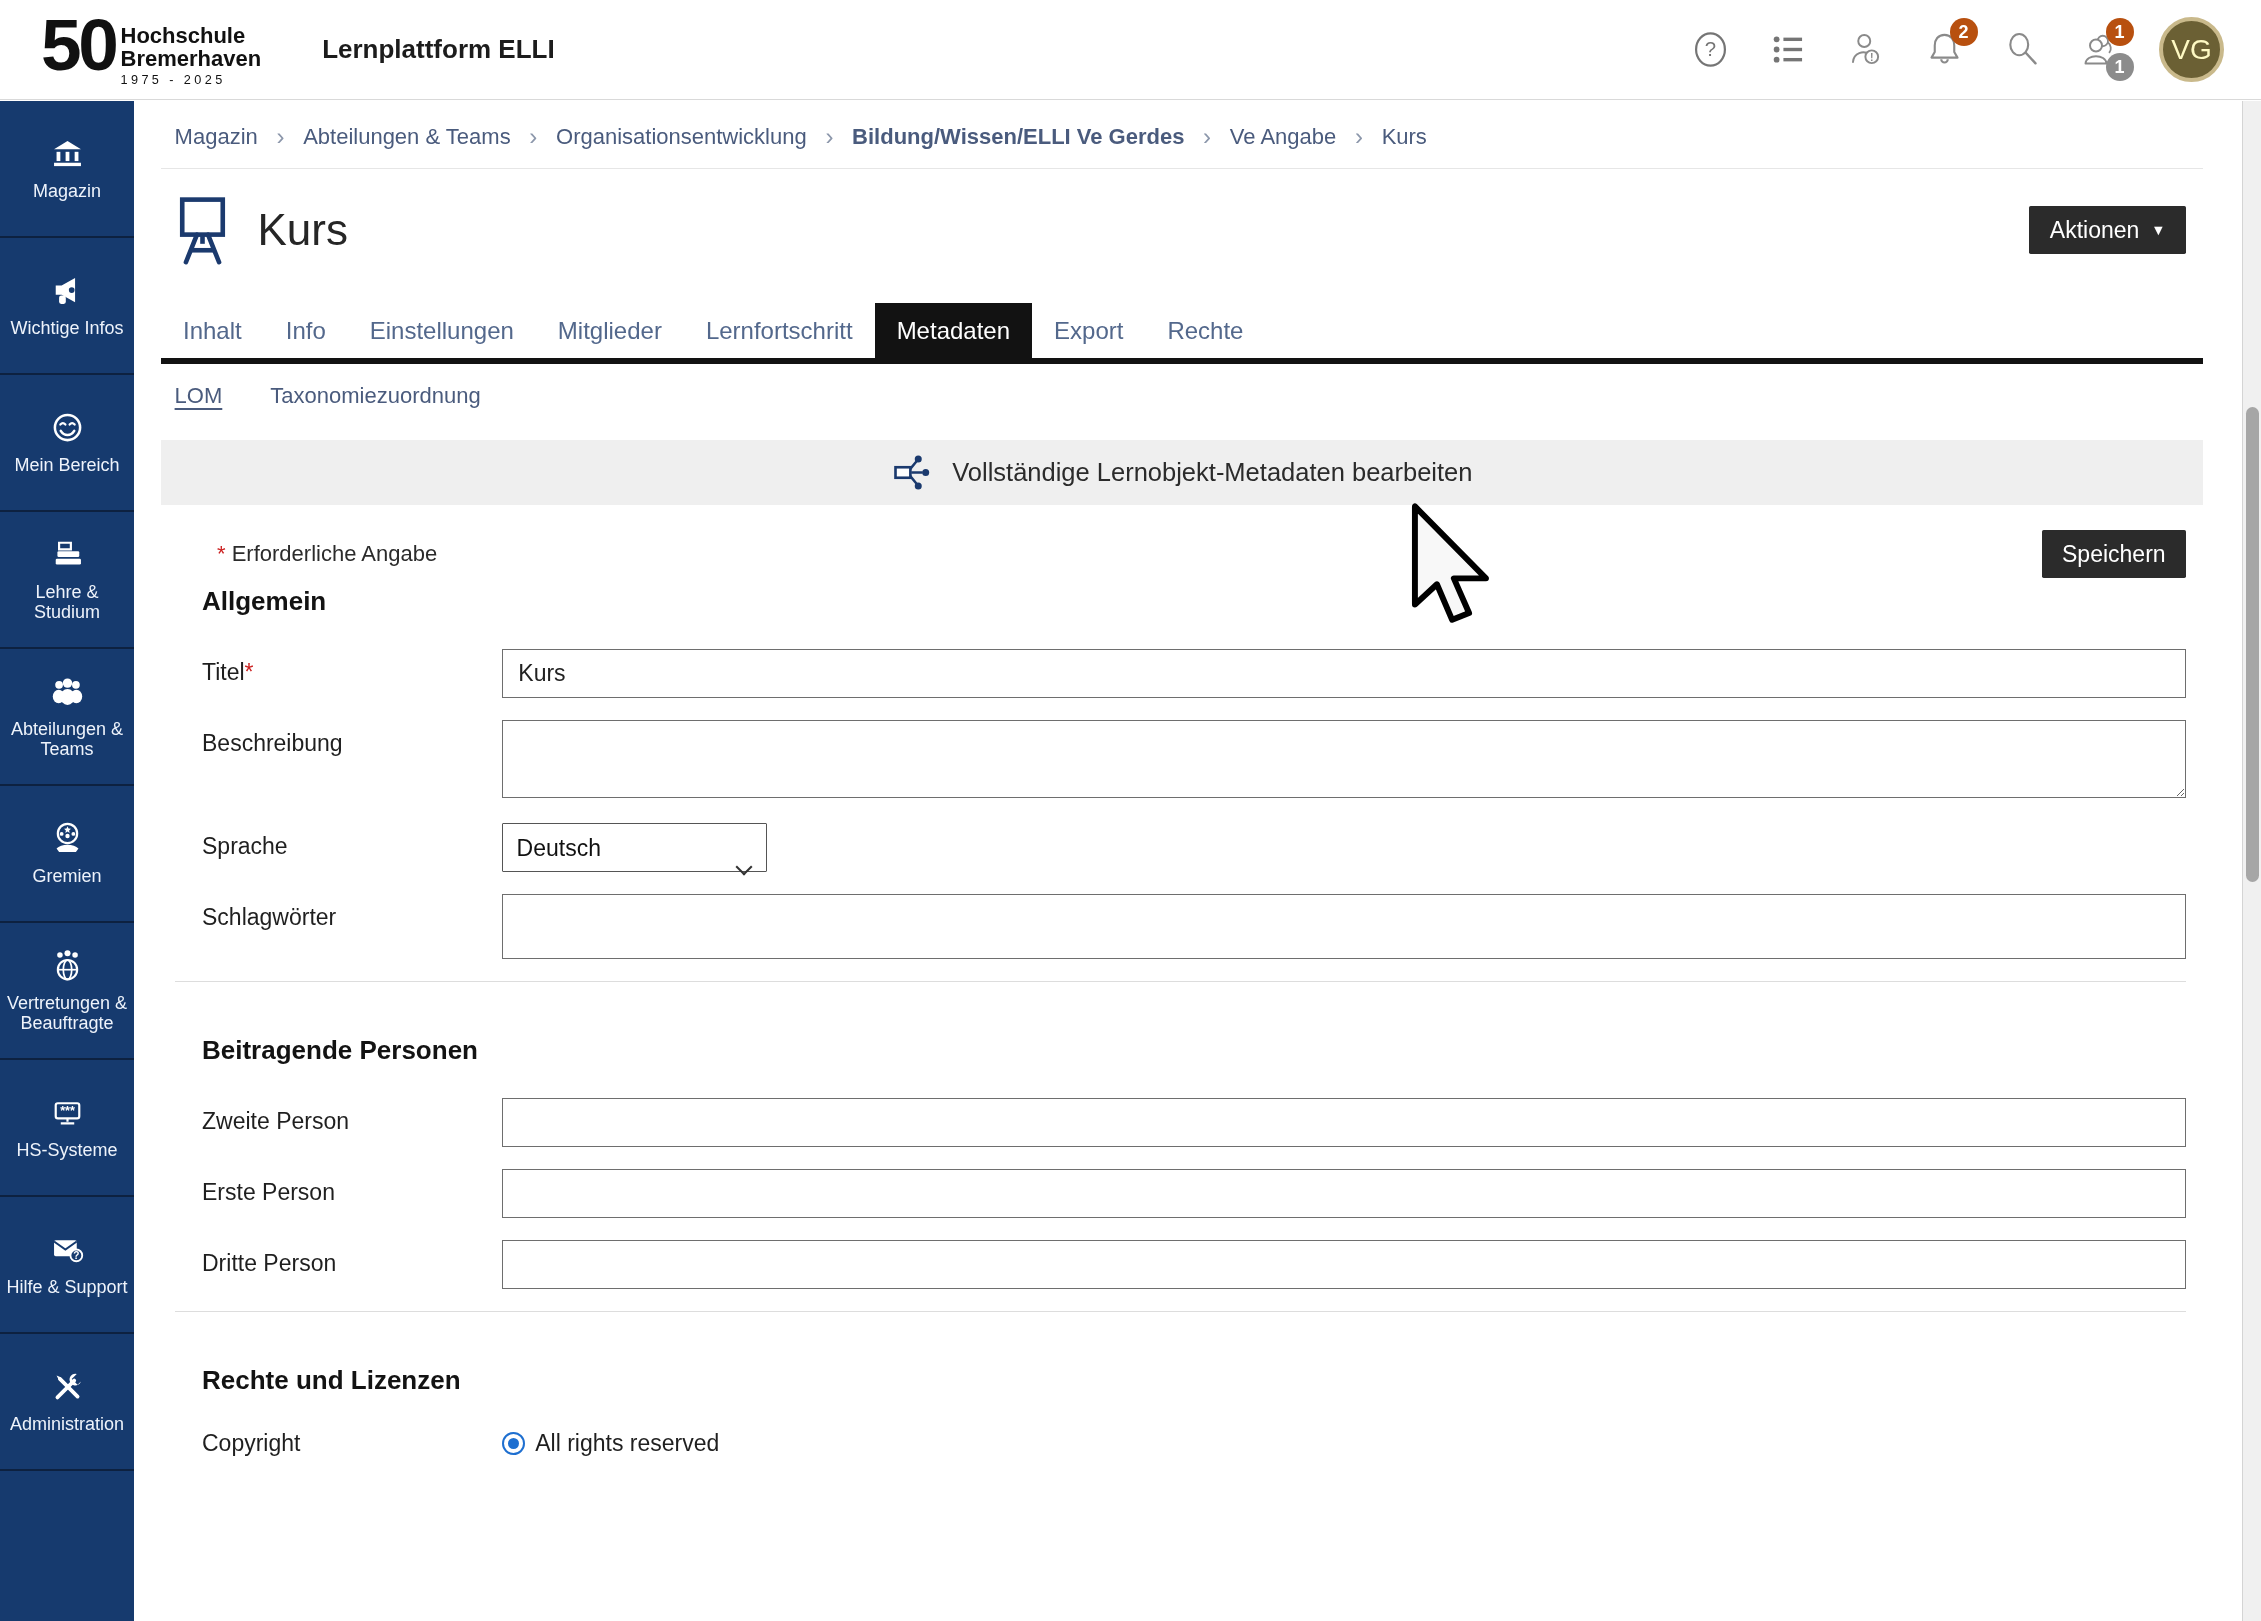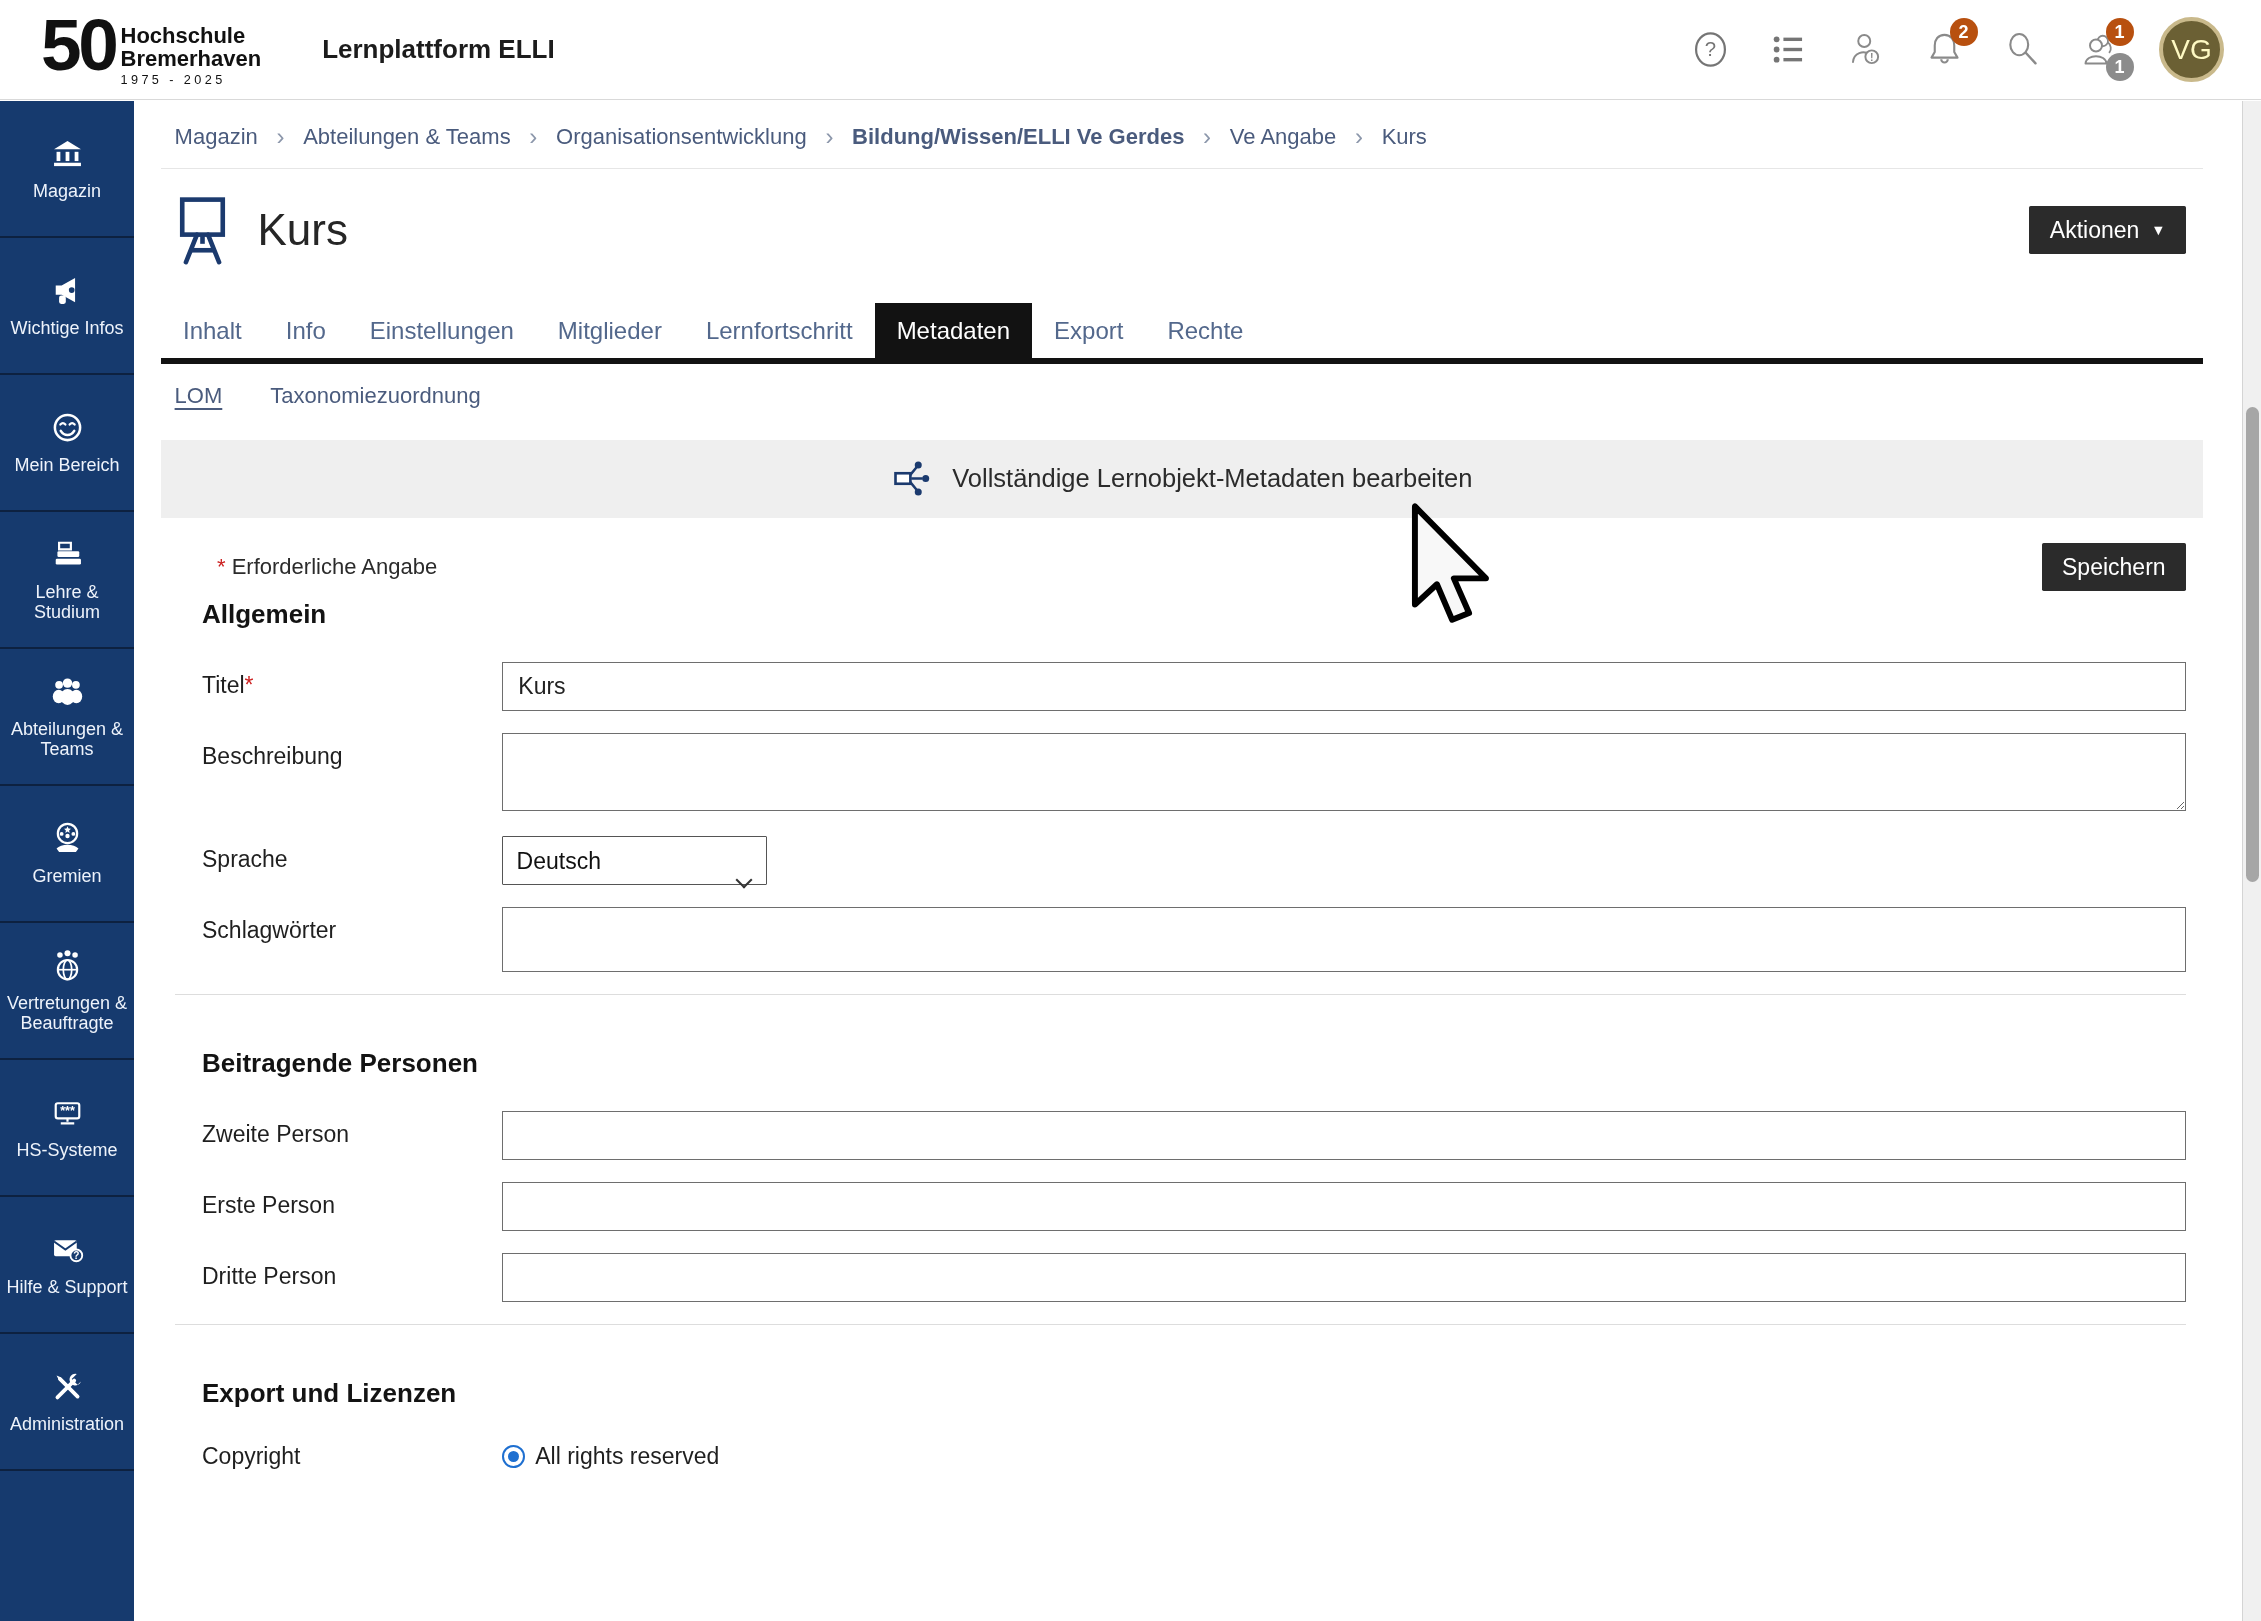--- a/index.html
+++ b/index.html
@@ -52,21 +52,21 @@
   .caret { font-size:14.4px; }
 
   .tabs { display:flex; align-items:flex-end; margin-top:29px; border-bottom:6px solid #121212; }
   .tab { font-size:24px; color:#53688c; padding:13.6px 22px; cursor:pointer; }
   .tab.active { background:#121212; color:#fff; }
 
   .subtabs { display:flex; gap:48px; margin-top:18.7px; padding-left:13.6px; font-size:22px; color:#4a5b7d; }
   .subtab { cursor:pointer; }
   .subtab.active { text-decoration:underline; text-underline-offset:5.1px; }
 
-  .banner { margin-top:31px; height:78px; background:#efefef; display:flex; align-items:center;
+  .banner { margin-top:31px; height:65px; background:#efefef; display:flex; align-items:center;
             justify-content:center; gap:18.7px; cursor:pointer; }
   .banner-text { font-size:25.5px; color:#2b2b2b; }
 
   .form-head-row { display:flex; align-items:center; margin-top:25.5px; padding-left:12px; }
   .required-note { font-size:22px; color:#2b2b2b;margin-left:44px; }
   .req { color:#cc2222; }
   .save-btn { margin-left:auto; margin-right:17px; }
 
   .section-h { font-size:26px; font-weight:700; color:#131313; margin:22px 0 0 41px; }
 
@@ -405,21 +405,21 @@
       <div class="form-row">
         <label class="form-label">Dritte Person</label>
         <div class="form-control">
           <input class="text-input" type="text" style="">
         </div>
       </div>
     </div>
 
     <hr class="divider">
 
-    <h2 class="section-h gap-lg">Export und Lizenzen</h2>
+    <h2 class="section-h gap-lg">Rechte und Lizenzen</h2>
 
     <div class="radio-row">
       <span class="radio-label-col">Copyright</span>
       <span class="radio-option">
         <span class="radio-outer">
             <span class="radio-dot"></span>
           </span>
         <span class="radio-text">All rights reserved</span>
       </span>
     </div>

